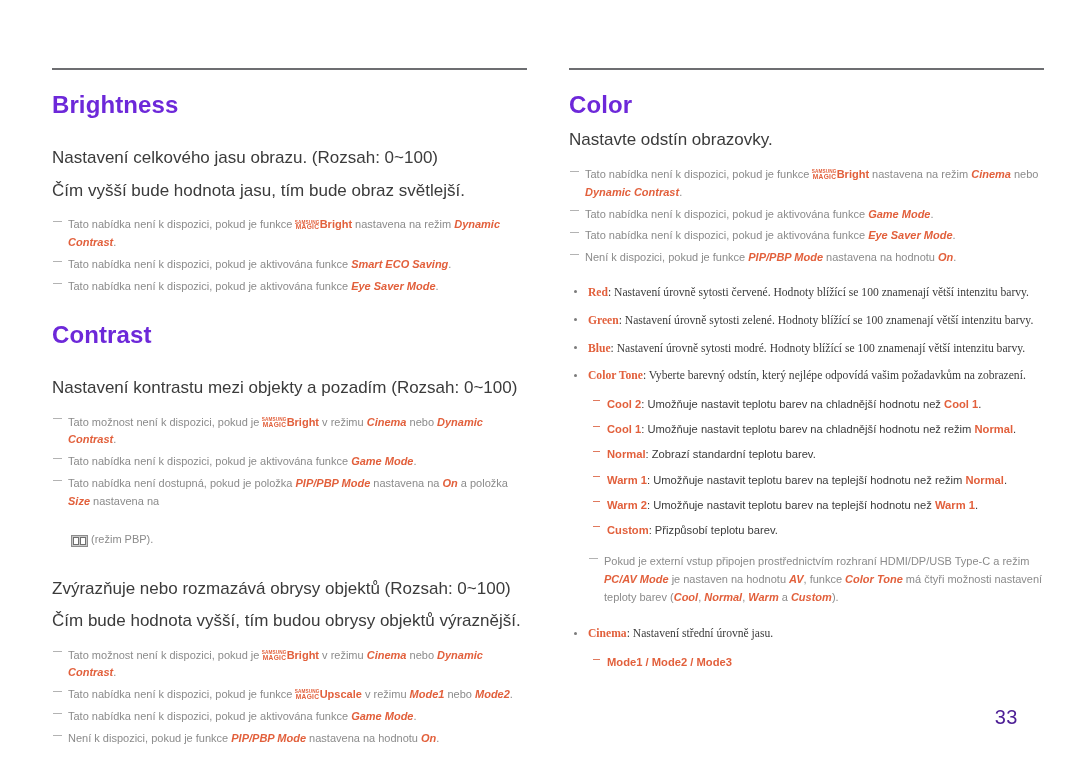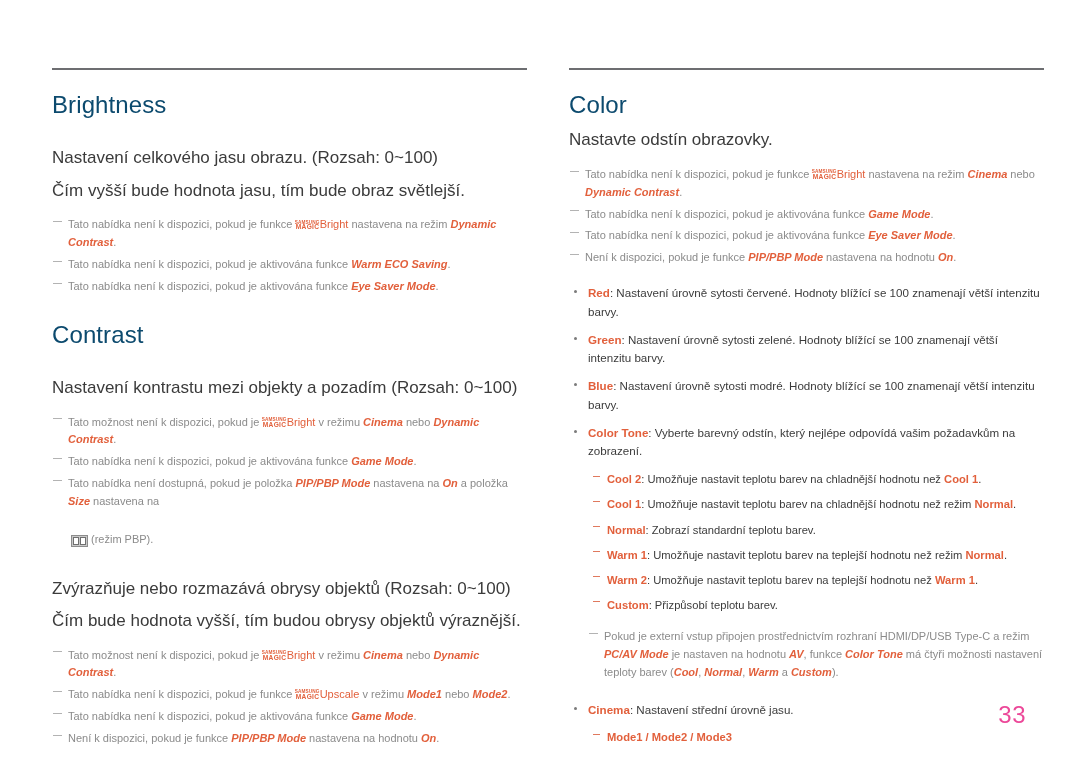--- a/index.html
+++ b/index.html
@@ -37,23 +37,23 @@
   }
 
   .rule {
     height: 0;
     border-top: 2px solid #6d6e71;
     margin: 0 0 22px 0;
   }
 
   h2.section-title {
     font-size: 24px;
-    font-weight: 400;
+    font-weight: 700;
     line-height: 1.1;
-    color: #0c4a6e;
+    color: #6d28d9;
     margin: 0 0 26px 0;
     letter-spacing: 0.1px;
   }
   .col.right h2.section-title {
     margin-bottom: 8px;
   }
 
   p.body-line {
     font-size: 17px;
     line-height: 1.62;
@@ -80,20 +80,21 @@
   }
 
   
   .bullet {
     position: relative;
     font-size: 11.6px;
     line-height: 1.62;
     color: #3b3b3b;
     margin: 0 0 9px 0;
     padding-left: 19px;
+    font-family: Liberation Serif, serif;
   }
   .bullet > .dot {
     position: absolute;
     left: 5px;
     top: 0.55em;
     width: 3px;
     height: 3px;
     border-radius: 50%;
     background: #7b7b7b;
   }
@@ -157,21 +158,21 @@
   }
   .magic .mag {
     display: block;
     font-size: 6.6px;
     letter-spacing: 0.3px;
     color: #e2603c;
     font-weight: bold;
   }
   .magic-word {
     color: #e2603c;
-    font-weight: normal;
+    font-weight: bold;
     text-align: right;
   }
 
   
   .pbp-icon {
     display: inline-block;
     width: 17px;
     height: 12px;
     border: 1.6px solid #8c8c8c;
     background: #c9c9c9;
@@ -197,24 +198,24 @@
     padding-left: 16px;
   }
   .pbp-line .second {
     display: block;
     padding-left: 3px;
     margin-top: 20px;
   }
 
   .page-number {
     position: absolute;
-    right: 54px;
+    right: 62px;
     bottom: 34px;
-    font-size: 24px;
-    color: #ec4899;
+    font-size: 20px;
+    color: #4c1d95;
     letter-spacing: 0.5px;
   }
 
   .gap-lg { height: 22px; }
   .gap-md { height: 13px; }
   .gap-sm { height: 7px; }
 </style>
 </head>
 <body>
 
@@ -227,21 +228,21 @@
 
       <section>
         <h2 class="section-title">Brightness</h2>
         <p class="body-line">Nastavení celkového jasu obrazu. (Rozsah: 0~100)</p>
         <p class="body-line">Čím vyšší bude hodnota jasu, tím bude obraz světlejší.</p>
         <div class="gap-sm"></div>
         <div class="note">
           <span class="dash"></span><span class="rich">Tato nabídka není k dispozici, pokud je funkce <span class="magic"><span class="sam">SAMSUNG</span><span class="mag">MAGIC</span></span><span class="magic-word">Bright</span> nastavena na režim <span class="hl">Dynamic Contrast</span>.</span>
         </div>
         <div class="note">
-          <span class="dash"></span><span class="rich">Tato nabídka není k dispozici, pokud je aktivována funkce <span class="hl">Warm ECO Saving</span>.</span>
+          <span class="dash"></span><span class="rich">Tato nabídka není k dispozici, pokud je aktivována funkce <span class="hl">Smart ECO Saving</span>.</span>
         </div>
         <div class="note">
           <span class="dash"></span><span class="rich">Tato nabídka není k dispozici, pokud je aktivována funkce <span class="hl">Eye Saver Mode</span>.</span>
         </div>
       </section>
 
       <div class="gap-lg"></div>
 
       <section>
         <h2 class="section-title">Contrast</h2>

